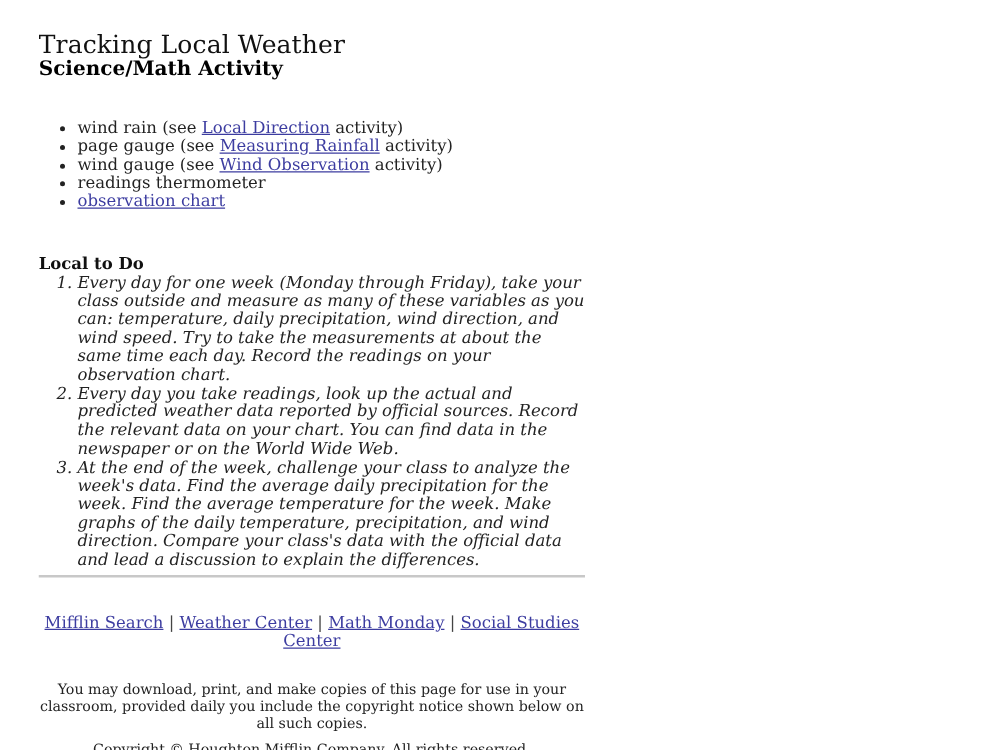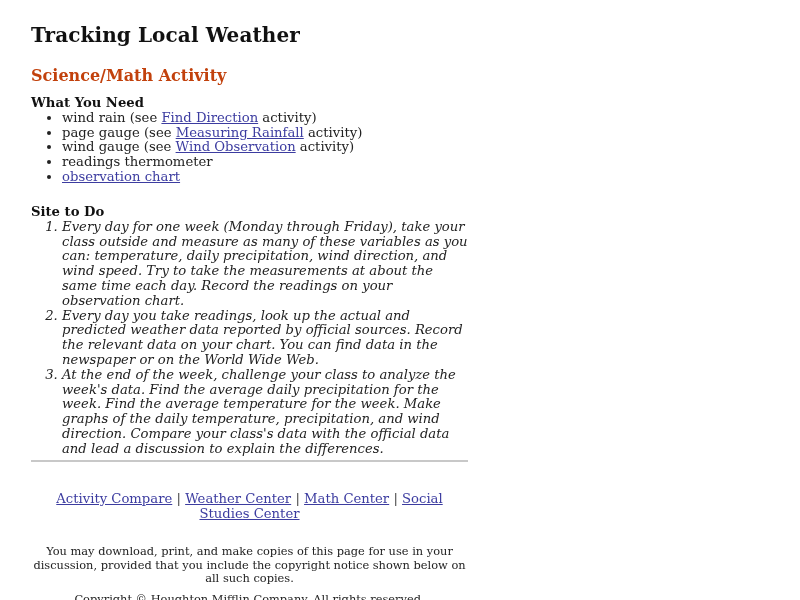--- a/index.html
+++ b/index.html
@@ -17,38 +17,38 @@
       line-height: 14.8px;
     }
     .page {
       position: absolute;
       left: 31px;
       top: 0;
       width: 437px;
     }
     h1 {
       font-size: 20px;
-      font-weight: bold;
+      font-weight: normal;
       margin: 0;
       position: absolute;
       top: 28px;
       left: 0;
       white-space: nowrap;
       color: #111111;
       letter-spacing: 0.1px;
     }
     h2 {
       font-size: 16px;
       font-weight: bold;
       margin: 0;
       position: absolute;
-      top: 69px;
+      top: 48px;
       left: 0;
       white-space: nowrap;
-      color: #c2410c;
+      color: #000000;
     }
     .section {
       position: absolute;
       left: 0;
       width: 437px;
     }
     .section-title {
       font-weight: bold;
       color: #111111;
       margin: 0;
@@ -104,60 +104,59 @@
   </style>
 </head>
 <body>
 
 <div class="page">
 
   <h1>Tracking Local Weather</h1>
   <h2>Science/Math Activity</h2>
 
   <div class="section" style="top:96px;">
-    <div class="section-title">What You Need</div>
     <ul>
       <li>
-        <span>wind rain (see </span><a href="#">Find Direction</a><span> activity)</span>
+        <span>wind rain (see </span><a href="#">Local Direction</a><span> activity)</span>
       </li>
       <li>
         <span>page gauge (see </span><a href="#">Measuring Rainfall</a><span> activity)</span>
       </li>
       <li>
         <span>wind gauge (see </span><a href="#">Wind Observation</a><span> activity)</span>
       </li>
       <li>
         <span>readings thermometer</span>
       </li>
       <li>
         <a href="#">observation chart</a>
       </li>
     </ul>
   </div>
 
   <div class="section" style="top:205px;">
-    <div class="section-title">Site to Do</div>
+    <div class="section-title">Local to Do</div>
     <ol>
       <li>Every day for one week (Monday through Friday), take your class outside and measure as many of these variables as you can: temperature, daily precipitation, wind direction, and wind speed. Try to take the measurements at about the same time each day. Record the readings on your observation chart.</li>
       <li>Every day you take readings, look up the actual and predicted weather data reported by official sources. Record the relevant data on your chart. You can find data in the newspaper or on the World Wide Web.</li>
       <li>At the end of the week, challenge your class to analyze the week's data. Find the average daily precipitation for the week. Find the average temperature for the week. Make graphs of the daily temperature, precipitation, and wind direction. Compare your class's data with the official data and lead a discussion to explain the differences.</li>
     </ol>
   </div>
 
   <hr>
 
   <div class="footer-nav">
     <div class="row">
-      <a href="#">Activity Compare</a>
+      <a href="#">Mifflin Search</a>
       <span class="sep">|</span>
       <a href="#">Weather Center</a>
       <span class="sep">|</span>
-      <a href="#">Math Center</a>
+      <a href="#">Math Monday</a>
       <span class="sep">|</span>
       <a href="#">Social Studies Center</a>
     </div>
   </div>
 
-  <div class="notice">You may download, print, and make copies of this page for use in your discussion, provided that you include the copyright notice shown below on all such copies.</div>
+  <div class="notice">You may download, print, and make copies of this page for use in your classroom, provided daily you include the copyright notice shown below on all such copies.</div>
 
   <div class="copyright">Copyright © Houghton Mifflin Company. All rights reserved.</div>
 
 </div>
 
 </body></html>

